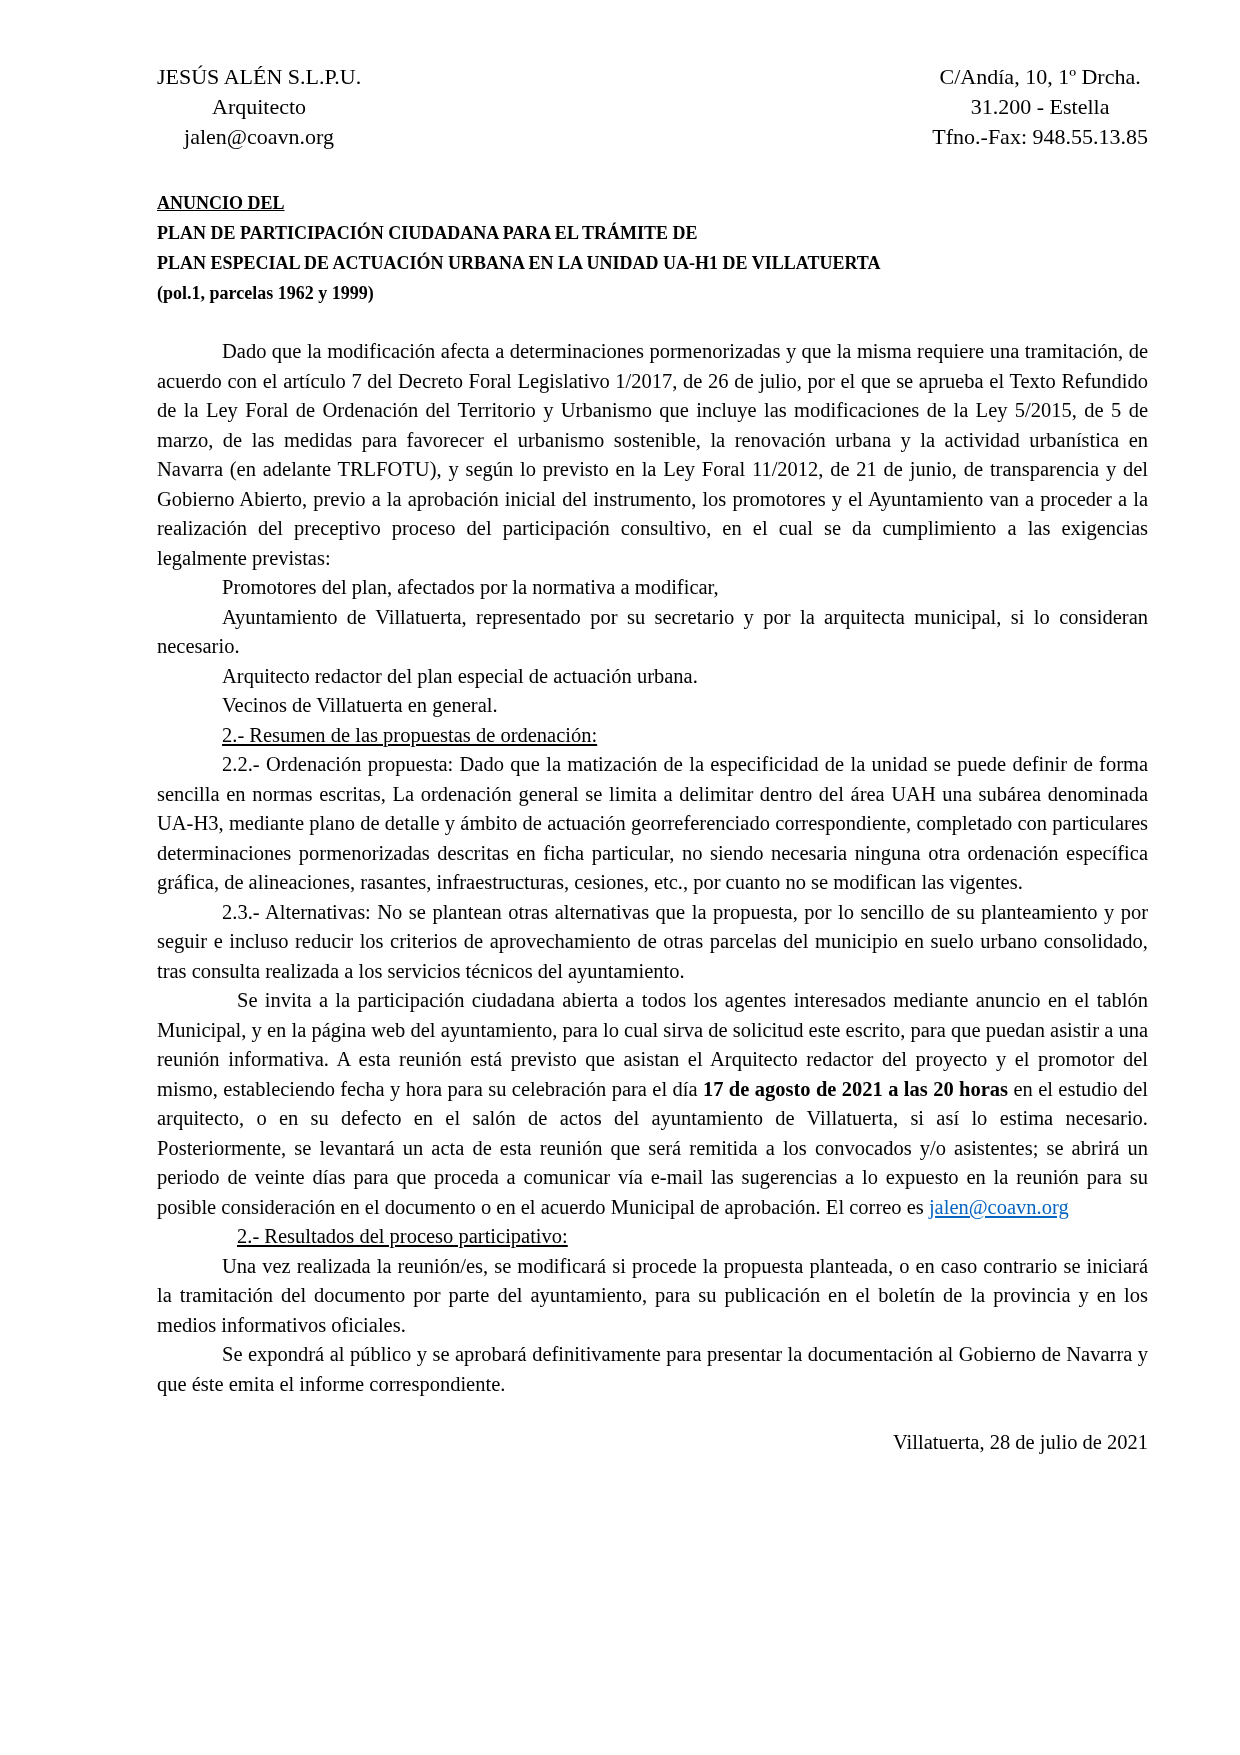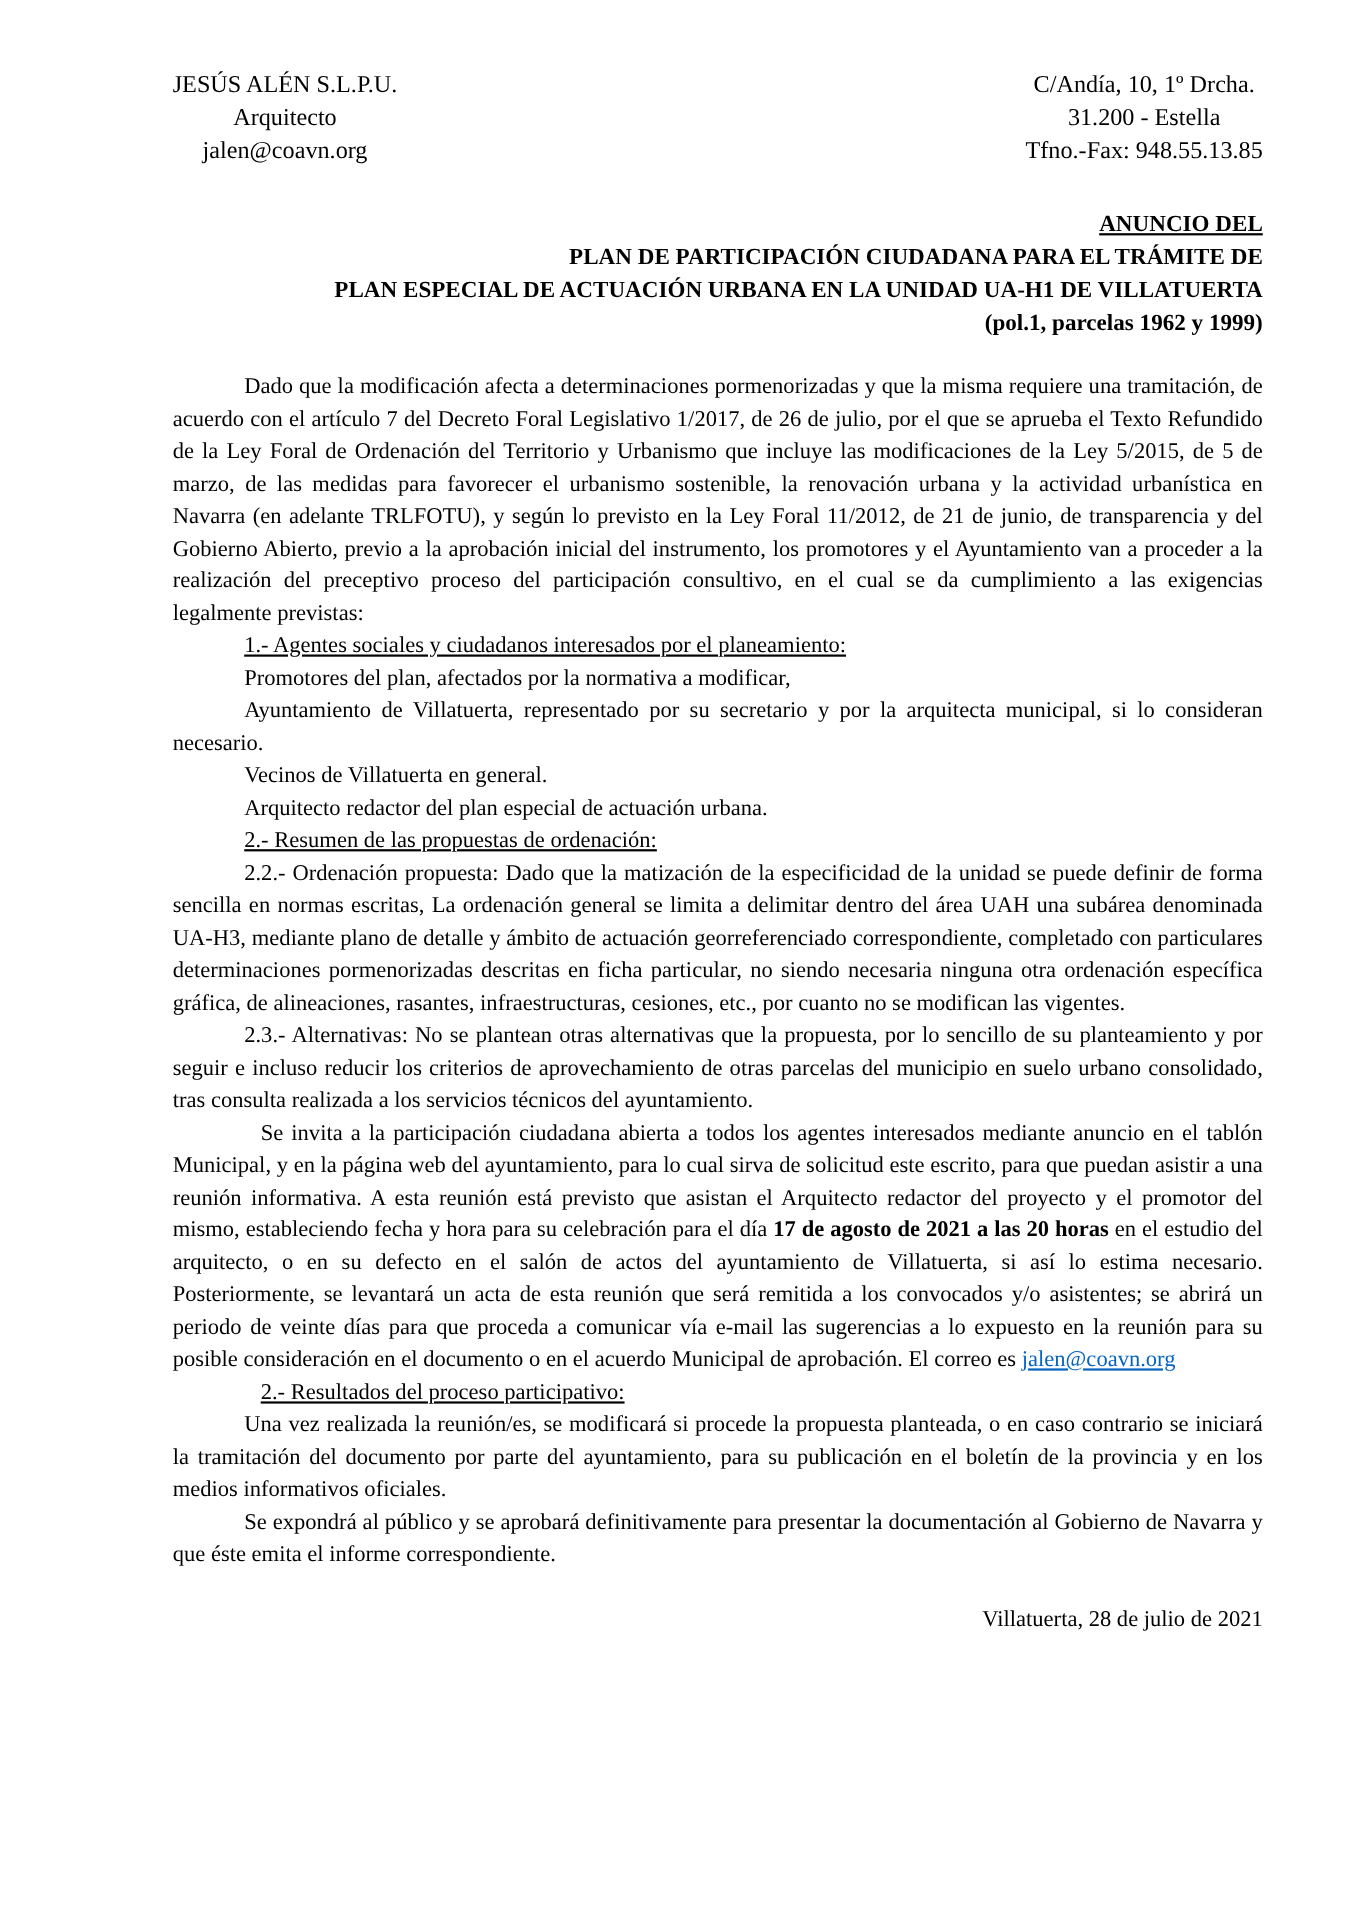--- a/index.html
+++ b/index.html
@@ -26,23 +26,23 @@
     display: flex;
     justify-content: space-between;
     font-size: 22px;
     line-height: 30px;
   }
   .header-left, .header-right {
     text-align: center;
   }
   .title-block {
     margin-top: 36px;
-    text-align: right;
+    text-align: left;
     font-weight: bold;
-    font-size: 21px;
+    font-size: 18px;
     line-height: 30px;
   }
   .title-line1 { text-decoration: underline; }
   .body-block {
     margin-top: 29px;
     font-size: 20.5px;
     line-height: 29.5px;
     text-align: justify;
   }
   .body-block p {
@@ -85,25 +85,24 @@
     <div class="title-block">
       <div class="title-line1">ANUNCIO DEL</div>
       <div>PLAN DE PARTICIPACIÓN CIUDADANA  PARA EL TRÁMITE DE</div>
       <div>PLAN ESPECIAL DE ACTUACIÓN URBANA EN LA UNIDAD UA-H1 DE VILLATUERTA</div>
       <div>(pol.1, parcelas 1962 y 1999)</div>
     </div>
 
     <div class="body-block">
       <p>Dado que la modificación afecta a determinaciones pormenorizadas y que la misma requiere una tramitación, de acuerdo con el artículo 7 del Decreto Foral Legislativo 1/2017, de 26 de julio, por el que se aprueba el Texto Refundido de la Ley Foral de Ordenación del Territorio y Urbanismo que incluye las modificaciones de la Ley 5/2015, de 5 de marzo, de las medidas para favorecer el urbanismo sostenible, la renovación urbana y la actividad urbanística en Navarra (en adelante TRLFOTU), y según lo previsto en la Ley Foral 11/2012, de 21 de junio, de transparencia y del Gobierno Abierto,   previo a la aprobación inicial del instrumento, los promotores y el Ayuntamiento van a proceder a la realización del preceptivo proceso del participación consultivo,  en el cual se da cumplimiento a las exigencias legalmente previstas:</p>
 
-      <p><span class="heading-underline">1.- Agentes sociales y ciudadanos interesados por el planeamiento:</span></p>
       <p>Promotores del plan, afectados por la normativa a modificar,</p>
       <p>Ayuntamiento de Villatuerta, representado por su secretario y por la arquitecta municipal, si lo consideran necesario.</p>
+      <p>Arquitecto redactor del plan especial de actuación urbana.</p>
       <p>Vecinos de Villatuerta en general.</p>
-      <p>Arquitecto redactor del plan especial de actuación urbana.</p>
 
       <p><span class="heading-underline">2.- Resumen de las propuestas de ordenación:</span></p>
       <p>2.2.- Ordenación propuesta: Dado que la matización de la especificidad de la unidad se puede definir de forma sencilla en normas escritas, La ordenación general se limita a delimitar dentro del área UAH una subárea denominada UA-H3, mediante plano de detalle y ámbito de actuación georreferenciado correspondiente, completado con particulares determinaciones pormenorizadas descritas en ficha particular, no siendo necesaria ninguna otra ordenación específica gráfica, de alineaciones, rasantes, infraestructuras, cesiones, etc., por cuanto no se modifican las vigentes.</p>
       <p>2.3.- Alternativas: No se plantean otras alternativas que la propuesta, por lo sencillo de su planteamiento y por seguir e incluso reducir los criterios de aprovechamiento  de otras parcelas  del municipio en suelo urbano consolidado, tras consulta realizada a los servicios técnicos del ayuntamiento.</p>
 
       <p class="indent-lg"><span>Se invita a la participación ciudadana abierta a todos los agentes interesados mediante anuncio en el tablón Municipal, y en la página web del ayuntamiento, para lo cual sirva de solicitud este escrito,  para que puedan asistir a una reunión informativa. A esta reunión está previsto que asistan el Arquitecto redactor del proyecto y el promotor del mismo, estableciendo fecha y hora para su celebración para el día </span><span class="bold">17 de agosto de 2021 a las 20 horas</span><span> en el estudio del arquitecto, o en su defecto en el salón de actos del ayuntamiento de Villatuerta, si así lo estima necesario.  Posteriormente, se levantará un acta de esta reunión que será remitida a los convocados y/o asistentes; se abrirá un periodo de veinte días para que proceda a comunicar vía e-mail las sugerencias a lo expuesto en la reunión para su posible consideración en el documento o en el acuerdo Municipal de aprobación. El correo es </span><a class="email-link">jalen@coavn.org</a></p>
 
       <p class="indent-lg"><span class="heading-underline">2.- Resultados del proceso participativo:</span></p>
       <p>Una vez realizada la reunión/es, se modificará si procede la propuesta planteada, o en caso contrario se iniciará la tramitación del documento por parte del ayuntamiento, para su publicación en el boletín de la provincia y en los medios informativos oficiales.</p>
       <p>Se expondrá al público y se aprobará definitivamente para presentar la documentación al Gobierno de Navarra y que éste emita el informe correspondiente.</p>

